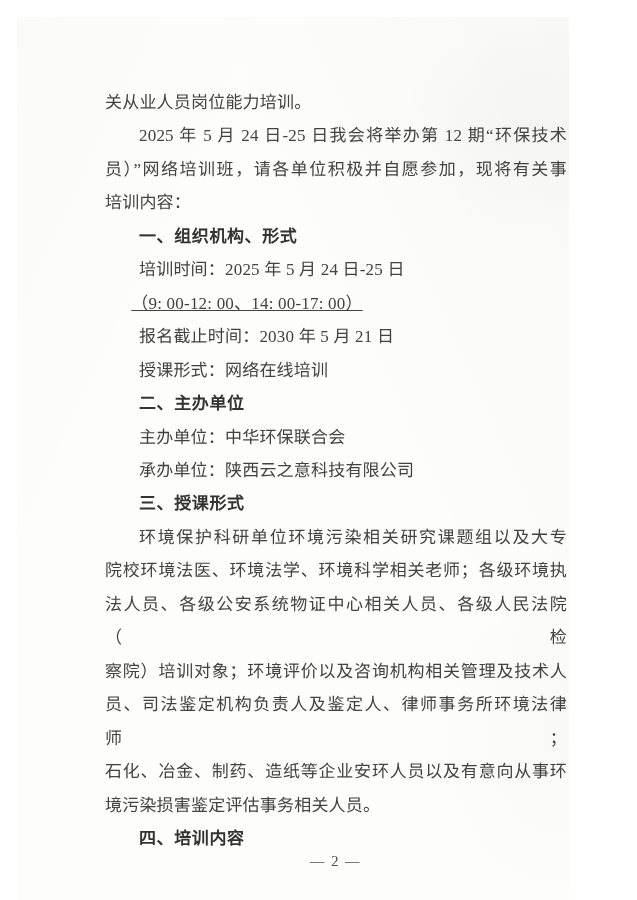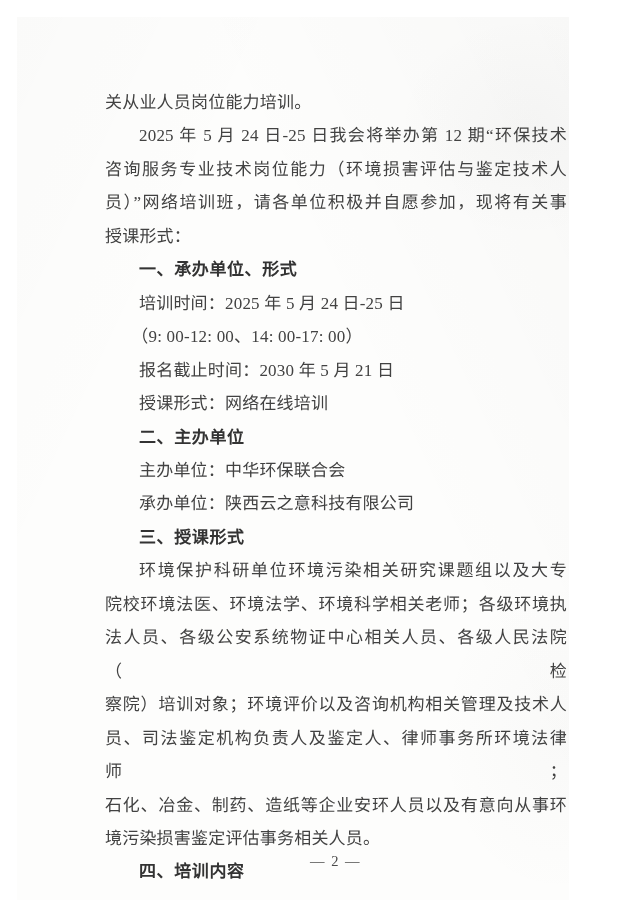--- a/index.html
+++ b/index.html
@@ -50,20 +50,21 @@
   }
   
   .full {
     text-align-last: justify;
   }
   .indent {
     text-indent: 2em;
   }
   .indent-sm {
     text-indent: 1.55em;
+    text-decoration: underline;
   }
   .heading {
     font-weight: 700;
     font-family: "Liberation Sans", "DejaVu Sans", sans-serif;
     color: #333333;
     letter-spacing: 0.6px;
   }
   .footer {
     position: absolute;
     left: 0;
@@ -79,24 +80,23 @@
 </head>
 <body>
 
 <div class="page">
   <div class="noise-a"></div>
   <div class="noise-b"></div>
 
   <div class="content">
     <div class="ln">关从业人员岗位能力培训。</div>
     <div class="ln indent full">2025 年 5 月 24 日-25 日我会将举办第 12 期“环保技术</div>
-    <div class="ln full">咨询服务专业技术岗位能力（环境损害评估与鉴定技术人</div>
     <div class="ln full">员）”网络培训班，请各单位积极并自愿参加，现将有关事</div>
-    <div class="ln">授课形式：</div>
-    <div class="ln indent heading">一、承办单位、形式</div>
+    <div class="ln">培训内容：</div>
+    <div class="ln indent heading">一、组织机构、形式</div>
     <div class="ln indent">培训时间：2025 年 5 月 24 日-25 日</div>
     <div class="ln indent-sm">（9: 00-12: 00、14: 00-17: 00）</div>
     <div class="ln indent">报名截止时间：2030 年 5 月 21 日</div>
     <div class="ln indent">授课形式：网络在线培训</div>
     <div class="ln indent heading">二、主办单位</div>
     <div class="ln indent">主办单位：中华环保联合会</div>
     <div class="ln indent">承办单位：陕西云之意科技有限公司</div>
     <div class="ln indent heading">三、授课形式</div>
     <div class="ln indent full">环境保护科研单位环境污染相关研究课题组以及大专</div>
     <div class="ln full">院校环境法医、环境法学、环境科学相关老师；各级环境执</div>

